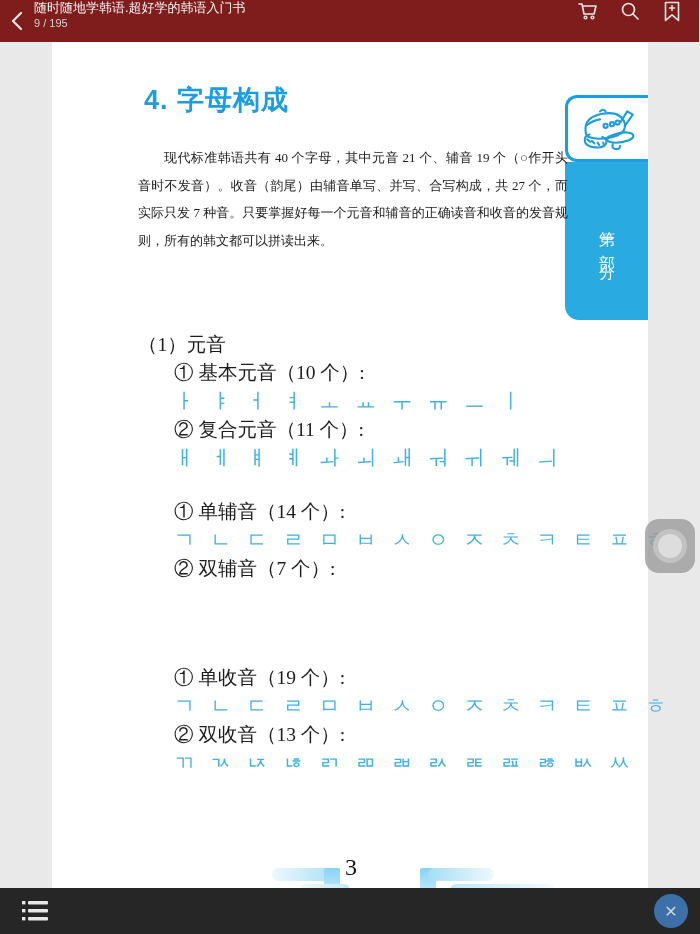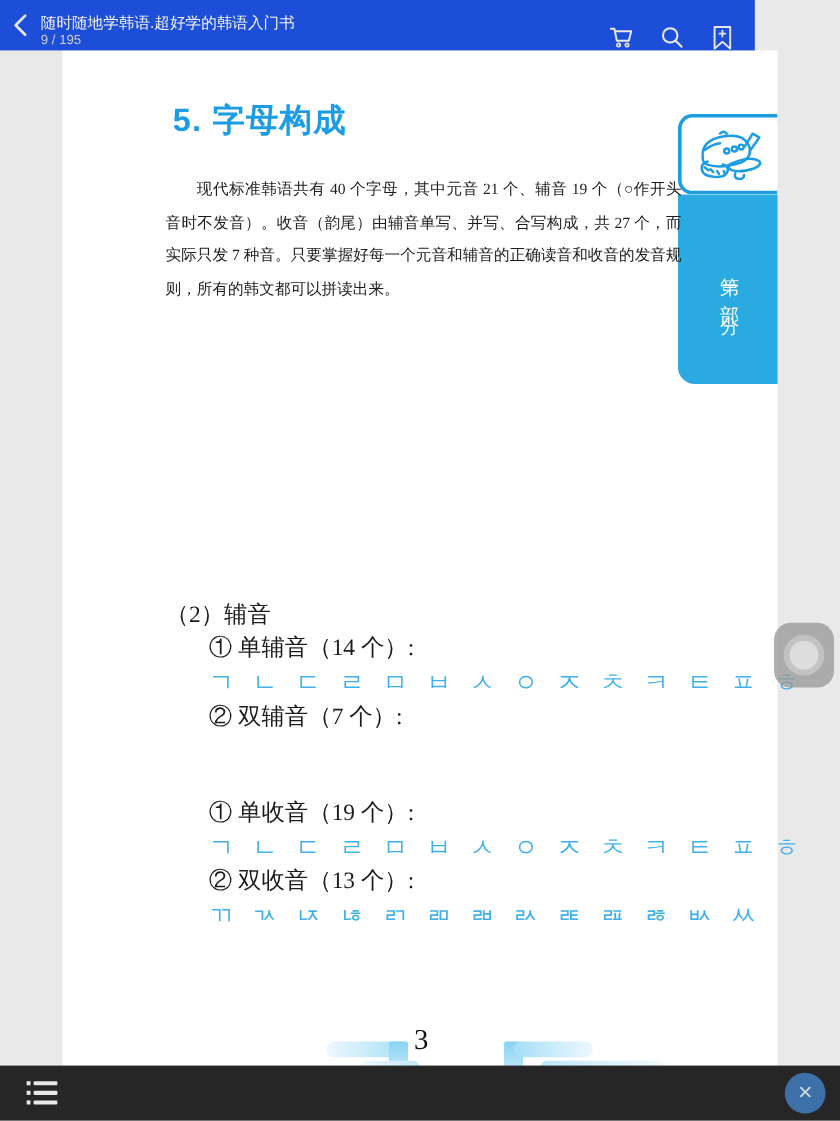--- a/index.html
+++ b/index.html
@@ -1,22 +1,22 @@
 <!DOCTYPE html>
 <html><head>
 <meta charset="utf-8">
 <style>
   * { margin:0; padding:0; box-sizing:border-box; }
   html,body { width:700px; height:934px; overflow:hidden; background:#e9e9e9;
               font-family:"Liberation Sans", sans-serif; }
   .stage { position:relative; width:700px; height:934px; }
 
   
-  .top-bar { position:absolute; top:0; left:0; width:629px; height:42px;
-             background:#1d4ed8; z-index:20; display:flex; align-items:flex-end; }
+  .top-bar { position:absolute; top:0; left:0; width:699px; height:42px;
+             background:#7f1d1d; z-index:20; display:flex; align-items:flex-start; }
   .back-btn { width:34px; height:42px; display:flex; align-items:center; justify-content:center; cursor:pointer; }
   .tb-titles { display:flex; flex-direction:column; justify-content:center; line-height:1.25; }
   .tb-title { color:#f2f2f2; font-size:13px; }
   .tb-page  { color:#d0d0d0; font-size:11px; margin-top:1px; }
   .tb-spacer { flex:1; }
   .tb-icons { display:flex; align-items:center; gap:20px; padding-right:16px; }
   .tb-icon { width:22px; height:22px; display:flex; align-items:center; justify-content:center; cursor:pointer; }
 
   
   .page { position:absolute; left:52px; top:42px; width:596px; height:846px;
@@ -125,21 +125,21 @@
             <line x1="8" y1="4.5" x2="8" y2="9.5" stroke="#e8e8e8" stroke-width="1.5" stroke-linecap="round"></line>
             <line x1="5.5" y1="7" x2="10.5" y2="7" stroke="#e8e8e8" stroke-width="1.5" stroke-linecap="round"></line>
           </svg>
         </span>
       </div>
     </div>
   </div>
 
   <div class="page">
 
-    <div class="heading">5. 字母构成</div>
+    <div class="heading">4. 字母构成</div>
 
     <div class="plane-box">
       <span>
         <svg width="64" height="50" viewBox="0 0 80 62">
           <g fill="none" stroke="#1b9ce3" stroke-width="2.6" stroke-linecap="round" stroke-linejoin="round">
             <path d="M56 22 L64 9 L71 13 L61 27"></path>
             <path d="M30 9 q4 -4 7 0"></path>
             <path d="M12 34 Q10 16 33 12 Q56 8 61 24 Q63 34 52 39 Q30 46 16 41 Q12 39 12 34 Z"></path>
             <path d="M14 26 Q22 20 30 19"></path>
             <path d="M17 38 q-7 2 -6 8 q1 7 13 8 q12 1 14 -6 q1 -5 -5 -7"></path>
@@ -152,23 +152,29 @@
           </g>
         </svg>
       </span>
     </div>
     <div class="side-tab">
       <div class="side-tab-label">第一部分</div>
     </div>
 
     <div class="intro">现代标准韩语共有 40 个字母，其中元音 21 个、辅音 19 个（○作开头音时不发音）。收音（韵尾）由辅音单写、并写、合写构成，共 27 个，而实际只发 7 种音。只要掌握好每一个元音和辅音的正确读音和收音的发音规则，所有的韩文都可以拼读出来。</div>
 
+    <div class="section" style="top:288px">
+      <div class="sec-title">（1）元音</div>
+      <div class="sub-label">① 基本元音（10 个）:</div>
+      <div class="hangul">ㅏ ㅑ ㅓ ㅕ ㅗ ㅛ ㅜ ㅠ ㅡ ㅣ</div>
+      <div class="sub-label">② 复合元音（11 个）:</div>
+      <div class="hangul">ㅐ ㅔ ㅒ ㅖ ㅘ ㅚ ㅙ ㅝ ㅟ ㅞ ㅢ</div>
+    </div>
 
     <div class="section" style="top:456px">
-      <div class="sec-title">（2）辅音</div>
       <div class="sub-label">① 单辅音（14 个）:</div>
       <div class="hangul">ㄱ ㄴ ㄷ ㄹ ㅁ ㅂ ㅅ ㅇ ㅈ ㅊ ㅋ ㅌ ㅍ ㅎ</div>
       <div class="sub-label">② 双辅音（7 个）:</div>
     </div>
 
     <div class="section" style="top:622px">
       <div class="sub-label">① 单收音（19 个）:</div>
       <div class="hangul">ㄱ ㄴ ㄷ ㄹ ㅁ ㅂ ㅅ ㅇ ㅈ ㅊ ㅋ ㅌ ㅍ ㅎ</div>
       <div class="sub-label">② 双收音（13 个）:</div>
       <div class="hangul">ㄲ ㄳ ㄵ ㄶ ㄺ ㄻ ㄼ ㄽ ㄾ ㄿ ㅀ ㅄ ㅆ</div>

